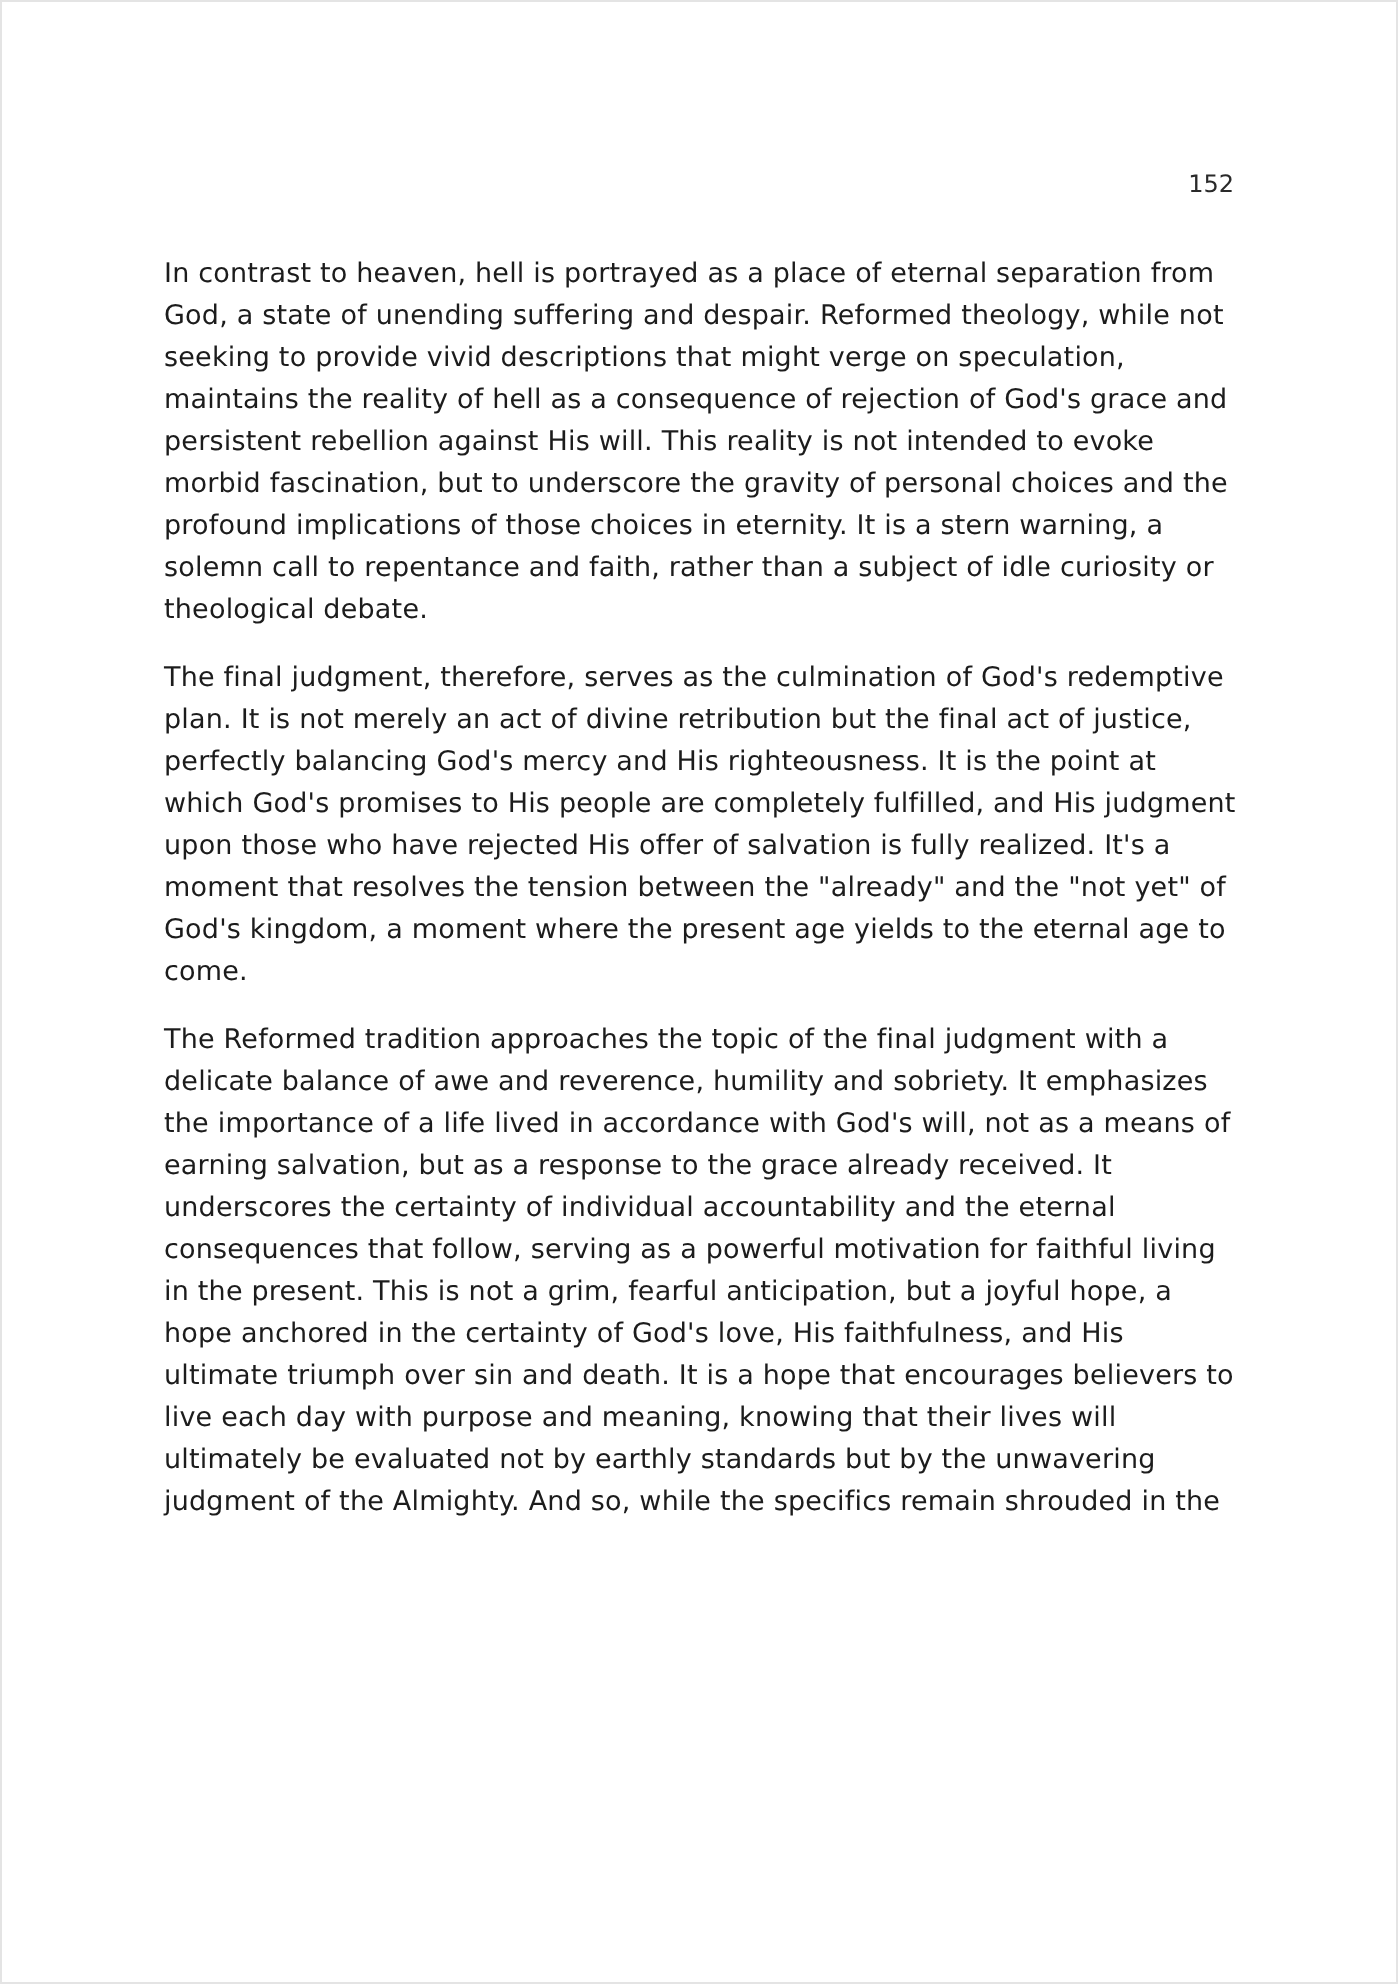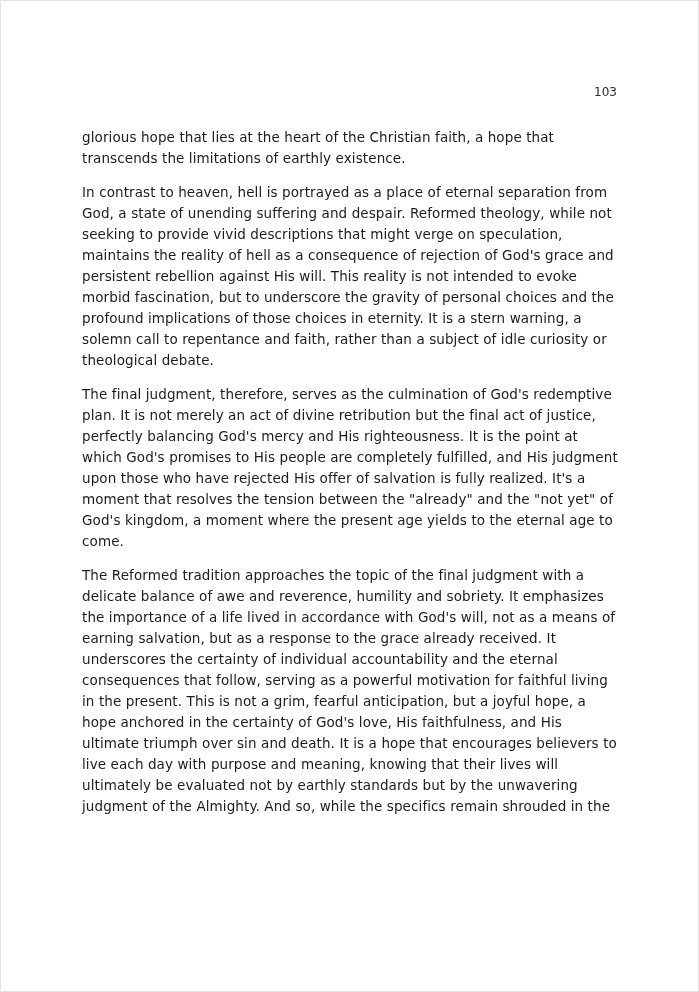--- a/index.html
+++ b/index.html
@@ -36,20 +36,19 @@
   }
   .content p {
     margin: 0 0 13px 0;
     letter-spacing: 0.1px;
   }
 </style>
 </head>
 <body>
 
 <div class="page">
-  <div class="page-number">103</div>
+  <div class="page-number">152</div>
   <div class="content">
-    <p>glorious hope that lies at the heart of the Christian faith, a hope that transcends the limitations of earthly existence.</p>
     <p>In contrast to heaven, hell is portrayed as a place of eternal separation from God, a state of unending suffering and despair. Reformed theology, while not seeking to provide vivid descriptions that might verge on speculation, maintains the reality of hell as a consequence of rejection of God's grace and persistent rebellion against His will. This reality is not intended to evoke morbid fascination, but to underscore the gravity of personal choices and the profound implications of those choices in eternity. It is a stern warning, a solemn call to repentance and faith, rather than a subject of idle curiosity or theological debate.</p>
     <p>The final judgment, therefore, serves as the culmination of God's redemptive plan. It is not merely an act of divine retribution but the final act of justice, perfectly balancing God's mercy and His righteousness. It is the point at which God's promises to His people are completely fulfilled, and His judgment upon those who have rejected His offer of salvation is fully realized. It's a moment that resolves the tension between the "already" and the "not yet" of God's kingdom, a moment where the present age yields to the eternal age to come.</p>
     <p>The Reformed tradition approaches the topic of the final judgment with a delicate balance of awe and reverence, humility and sobriety. It emphasizes the importance of a life lived in accordance with God's will, not as a means of earning salvation, but as a response to the grace already received. It underscores the certainty of individual accountability and the eternal consequences that follow, serving as a powerful motivation for faithful living in the present. This is not a grim, fearful anticipation, but a joyful hope, a hope anchored in the certainty of God's love, His faithfulness, and His ultimate triumph over sin and death. It is a hope that encourages believers to live each day with purpose and meaning, knowing that their lives will ultimately be evaluated not by earthly standards but by the unwavering judgment of the Almighty. And so, while the specifics remain shrouded in the</p>
   </div>
 </div>
 
 </body></html>

